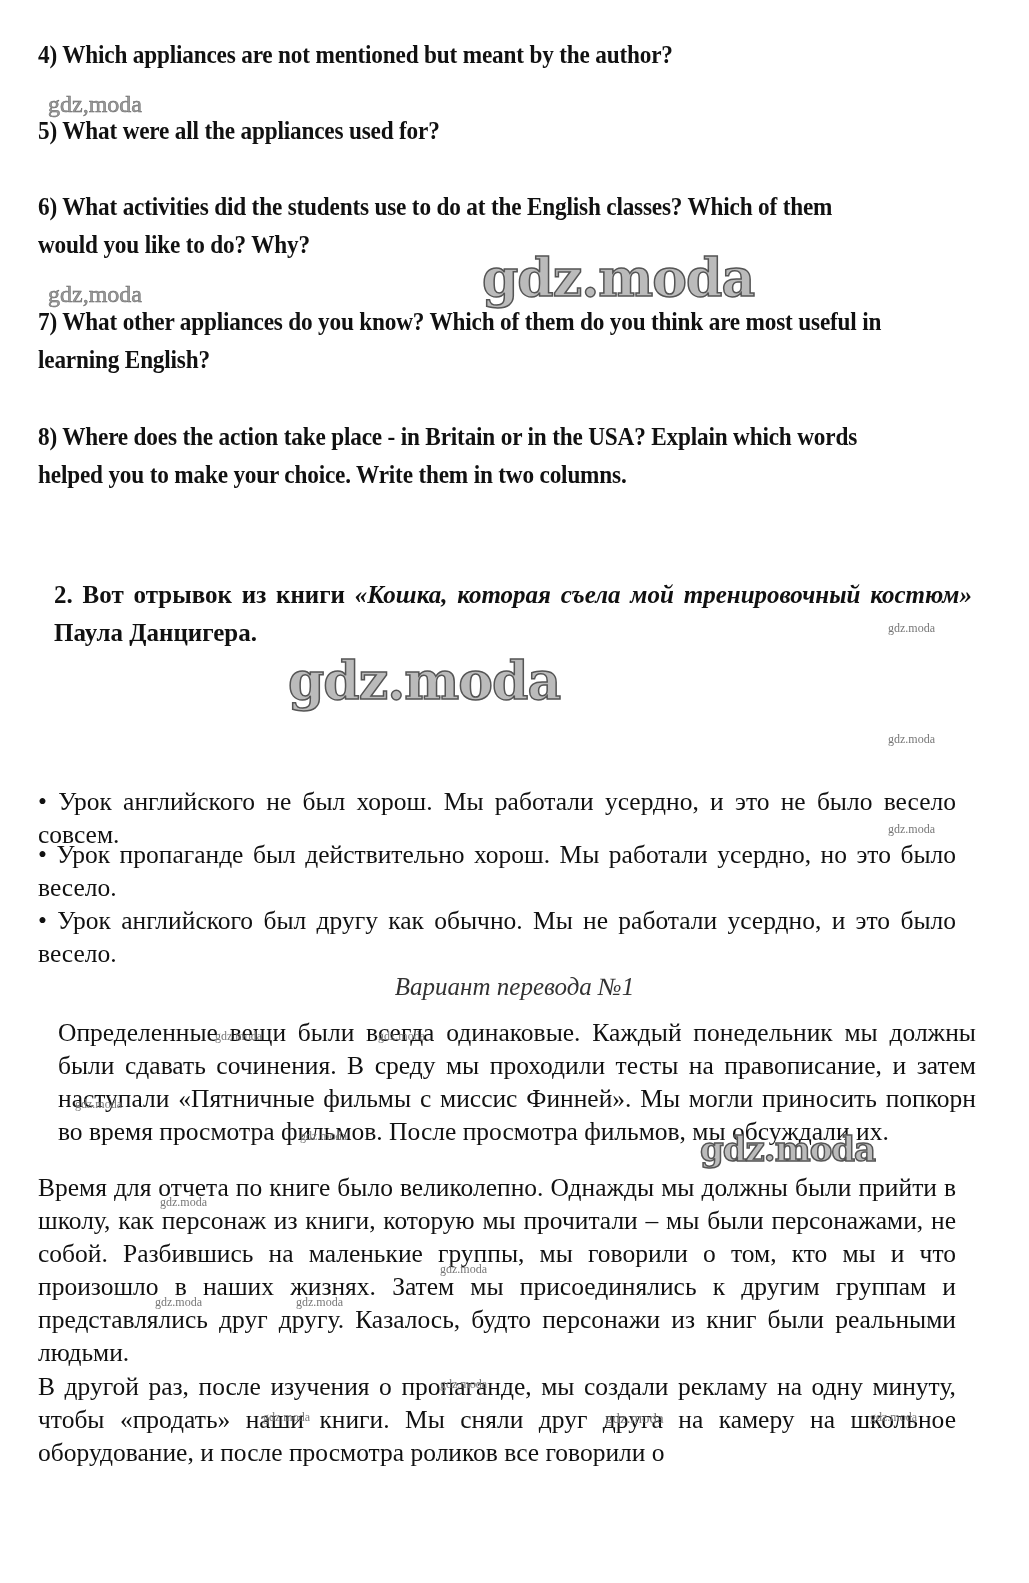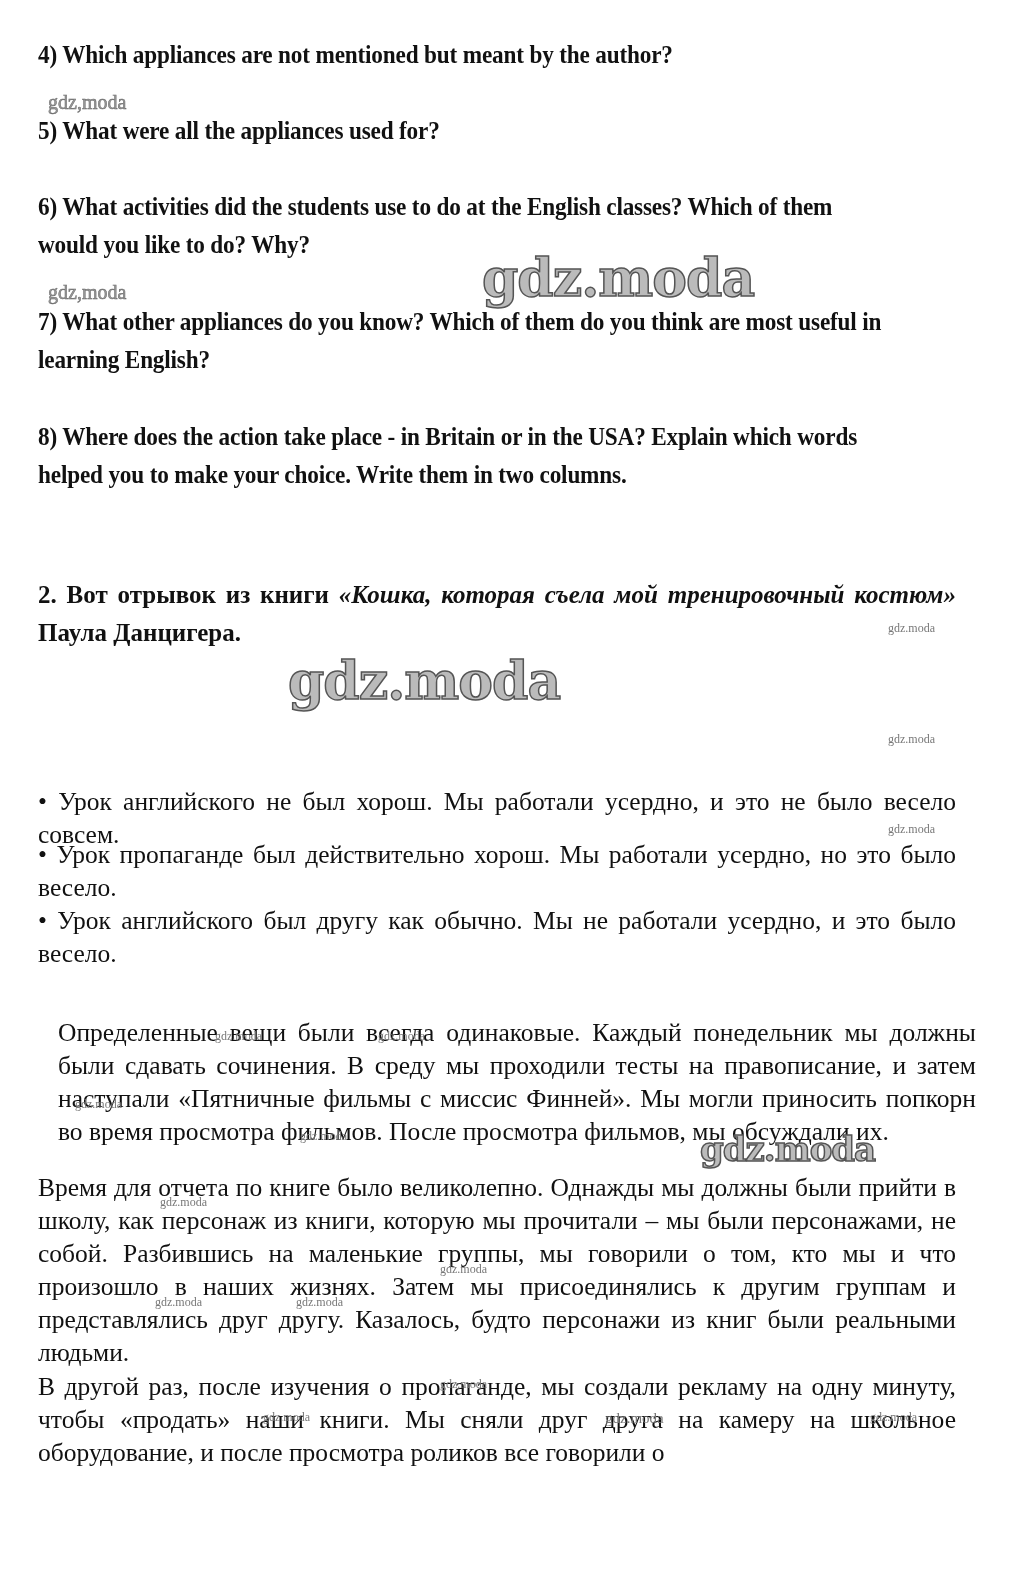--- a/index.html
+++ b/index.html
@@ -3,28 +3,28 @@
   <meta charset="utf-8">
   <style>
     html, body { margin: 0; padding: 0; background: #ffffff; }
     body { width: 1029px; height: 1583px; position: relative; overflow: hidden;
            font-family: "Liberation Serif", "DejaVu Serif", serif; color: #111; }
     .page { position: absolute; left: 0; top: 0; width: 847px; height: 1583px; }
     .q { position: absolute; left: 38px; width: 920px; font-weight: bold; font-size: 25px;
          line-height: 38px; letter-spacing: -0.2px; transform: scaleX(0.93); transform-origin: left top; }
     .ru { position: absolute; left: 38px; width: 918px; font-size: 25.5px; line-height: 33px;
           text-align: justify; text-align-last: left; }
-    .ru.bold { font-weight: bold; }
+    .ru.bold { font-weight: bold; margin-left: 16px; }
     .ru .it { font-style: italic; }
     .center { position: absolute; left: 0; width: 1029px; text-align: center; font-style: italic;
               font-size: 25px; line-height: 33px; color: #333; }
     .wm-big { position: absolute; font-family: "DejaVu Serif", serif; font-weight: bold;
               font-size: 52px; color: #bbb; -webkit-text-stroke: 1.5px #555; letter-spacing: -1px;
               line-height: 1; }
-    .wm-mid { position: absolute; font-family: "Liberation Serif", serif; font-size: 20px;
+    .wm-mid { position: absolute; font-family: "Liberation Serif", serif; font-size: 24px;
               color: #999; -webkit-text-stroke: 0.5px #666; line-height: 1; }
     .wm-sm { position: absolute; font-family: "Liberation Serif", serif; font-size: 12px;
              color: #777; line-height: 1; }
   </style>
 </head>
 <body>
 
 <div class="page">
 
   <div class="q" style="top:36px;">4) Which appliances are not mentioned but meant by the author?</div>
@@ -34,20 +34,21 @@
   <div class="q" style="top:418px;">8) Where does the action take place - in Britain or in the USA? Explain which words helped you to make your choice. Write them in two columns.</div>
 
   <div class="ru bold" style="top:576px; font-size:25px; line-height:38px;">
     <span>2. Вот отрывок из книги </span><span class="it">«Кошка, которая съела мой тренировочный костюм»</span><span> Паула Данцигера.</span>
   </div>
 
   <div class="ru" style="top:785px;">• Урок английского не был хорош. Мы работали усердно, и это не было весело совсем.</div>
   <div class="ru" style="top:838px;">• Урок пропаганде был действительно хорош. Мы работали усердно, но это было весело.</div>
   <div class="ru" style="top:904px;">• Урок английского был другу как обычно. Мы не работали усердно, и это было весело.</div>
 
+  <div class="center" style="top:970px;">Вариант перевода №1</div>
   <div class="ru" style="top:1016px;margin-left:20px;">Определенные вещи были всегда одинаковые. Каждый понедельник мы должны были сдавать сочинения. В среду мы проходили тесты на правописание, и затем наступали «Пятничные фильмы с миссис Финней». Мы могли приносить попкорн во время просмотра фильмов. После просмотра фильмов, мы обсуждали их.</div>
   <div class="ru" style="top:1171px;">Время для отчета по книге было великолепно. Однажды мы должны были прийти в школу, как персонаж из книги, которую мы прочитали – мы были персонажами, не собой. Разбившись на маленькие группы, мы говорили о том, кто мы и что произошло в наших жизнях. Затем мы присоединялись к другим группам и представлялись друг другу. Казалось, будто персонажи из книг были реальными людьми.</div>
   <div class="ru" style="top:1370px;">В другой раз, после изучения о пропаганде, мы создали рекламу на одну минуту, чтобы «продать» наши книги. Мы сняли друг друга на камеру на школьное оборудование, и после просмотра роликов все говорили о</div>
 
   <div class="wm-mid" style="left:48px; top:92px;">gdz,moda</div>
   <div class="wm-mid" style="left:48px; top:282px;">gdz,moda</div>
   <div class="wm-big" style="left:482px; top:252px;">gdz.moda</div>
   <div class="wm-big" style="left:288px; top:655px;">gdz.moda</div>
   <div class="wm-big" style="left:700px; top:1132px; font-size:34px;">gdz.moda</div>
 

